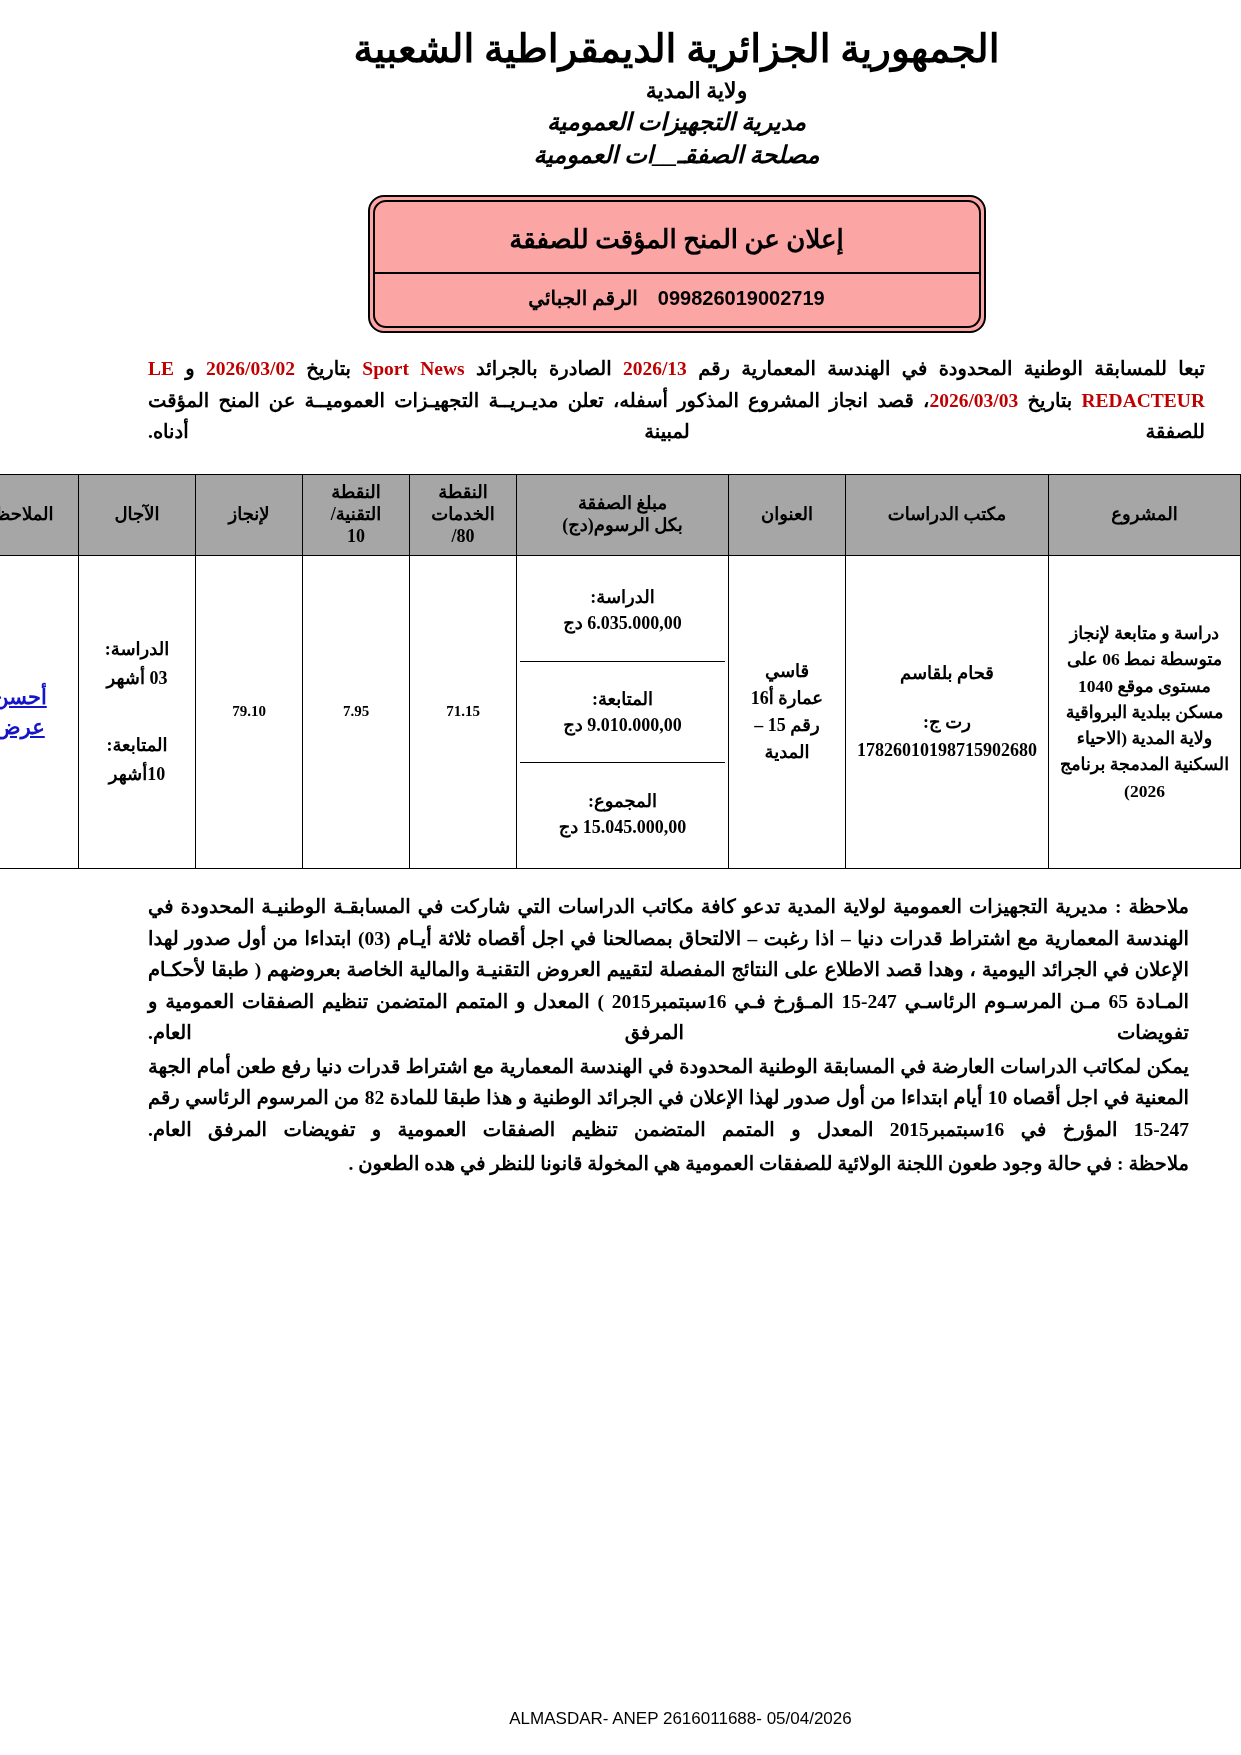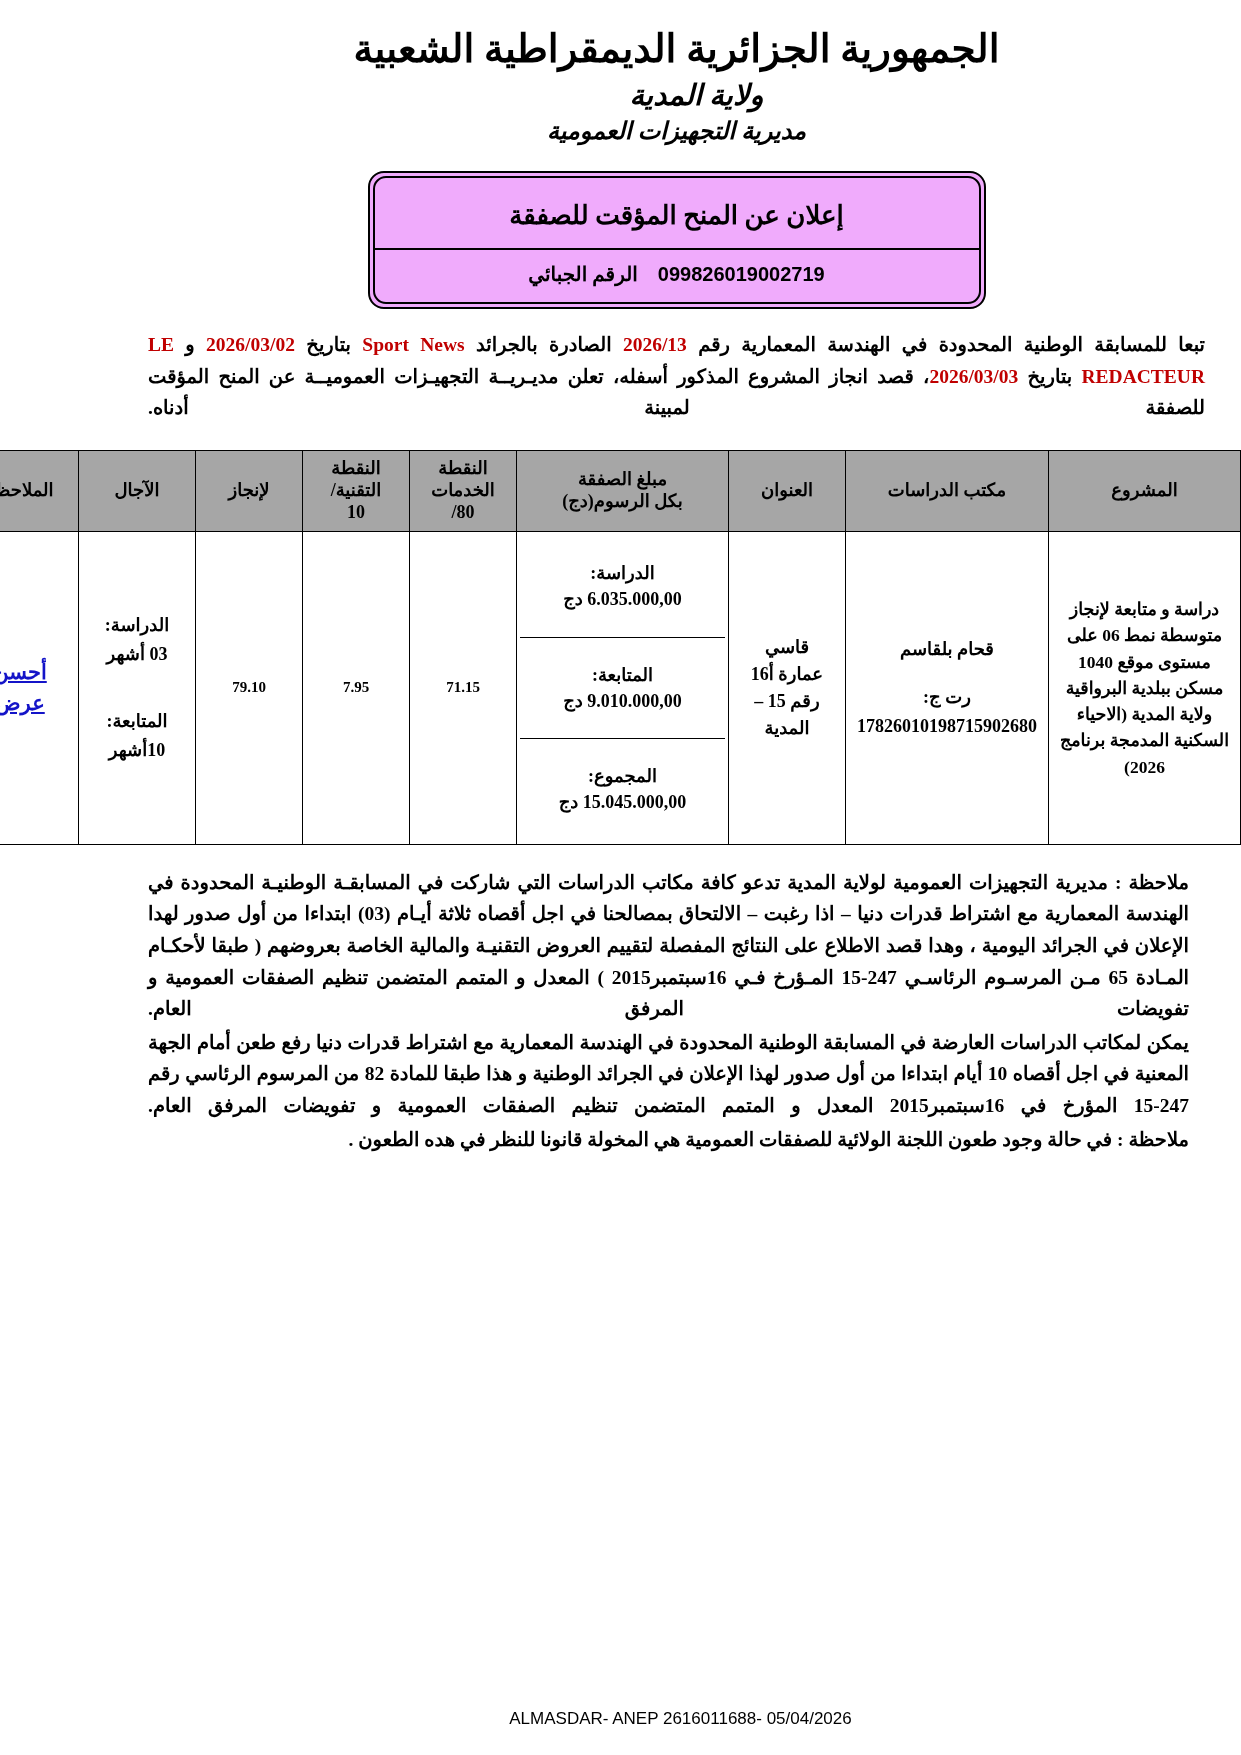--- a/index.html
+++ b/index.html
@@ -24,23 +24,22 @@
   
   .hdr-wrap{ text-align:center; padding-top:26px; }
   .h-republic{
     font-size:39px;
     font-weight:bold;
     letter-spacing:0px;
     line-height:1.18;
     font-family:"Liberation Serif", serif;
   }
   .h-wilaya{
-    font-size:29px;
-    font-weight:bold;
-    font-style:italic;
+    font-size:22px;
+    font-weight:bold;
     line-height:1.35;
     margin-top:4px;
     font-family:"Liberation Serif", serif;
     margin-left:40px;
   }
   .h-dir{
     font-size:24px;
     font-weight:bold;
     font-style:italic;
     line-height:1.4;
@@ -54,21 +53,21 @@
     font-family:"Liberation Serif", serif;
   }
 
   
   .titlebox-outer{
     margin:22px auto 0 auto;
     width:608px;
     border:2px solid #000;
     border-radius:16px;
     padding:3px;
-    background:#f0abfc;
+    background:#fca5a5;
   }
   .titlebox-inner{
     border:2px solid #000;
     border-radius:13px;
     padding:14px 10px 16px 10px;
     text-align:center;
   }
   .tb-title{
     font-size:26px;
     font-weight:bold;
@@ -199,20 +198,21 @@
 </style>
 </head>
 <body>
 
 <div class="page">
 
   <div class="hdr-wrap">
     <div class="h-republic">الجمهورية الجزائرية الديمقراطية الشعبية</div>
     <div class="h-wilaya">ولاية المدية</div>
     <div class="h-dir">مديرية  التجهيزات العمومية</div>
+    <div class="h-serv">مصلحة الصفقـ__ات العمومية</div>
   </div>
 
   <div class="titlebox-outer">
     <div class="titlebox-inner">
       <div class="tb-title">إعلان عن المنح المؤقت للصفقة</div>
       <div class="tb-sep"></div>
       <div class="tb-fiscal">
         <span class="num">099826019002719</span>
         &nbsp;&nbsp;
         <span>الرقم الجبائي</span>

